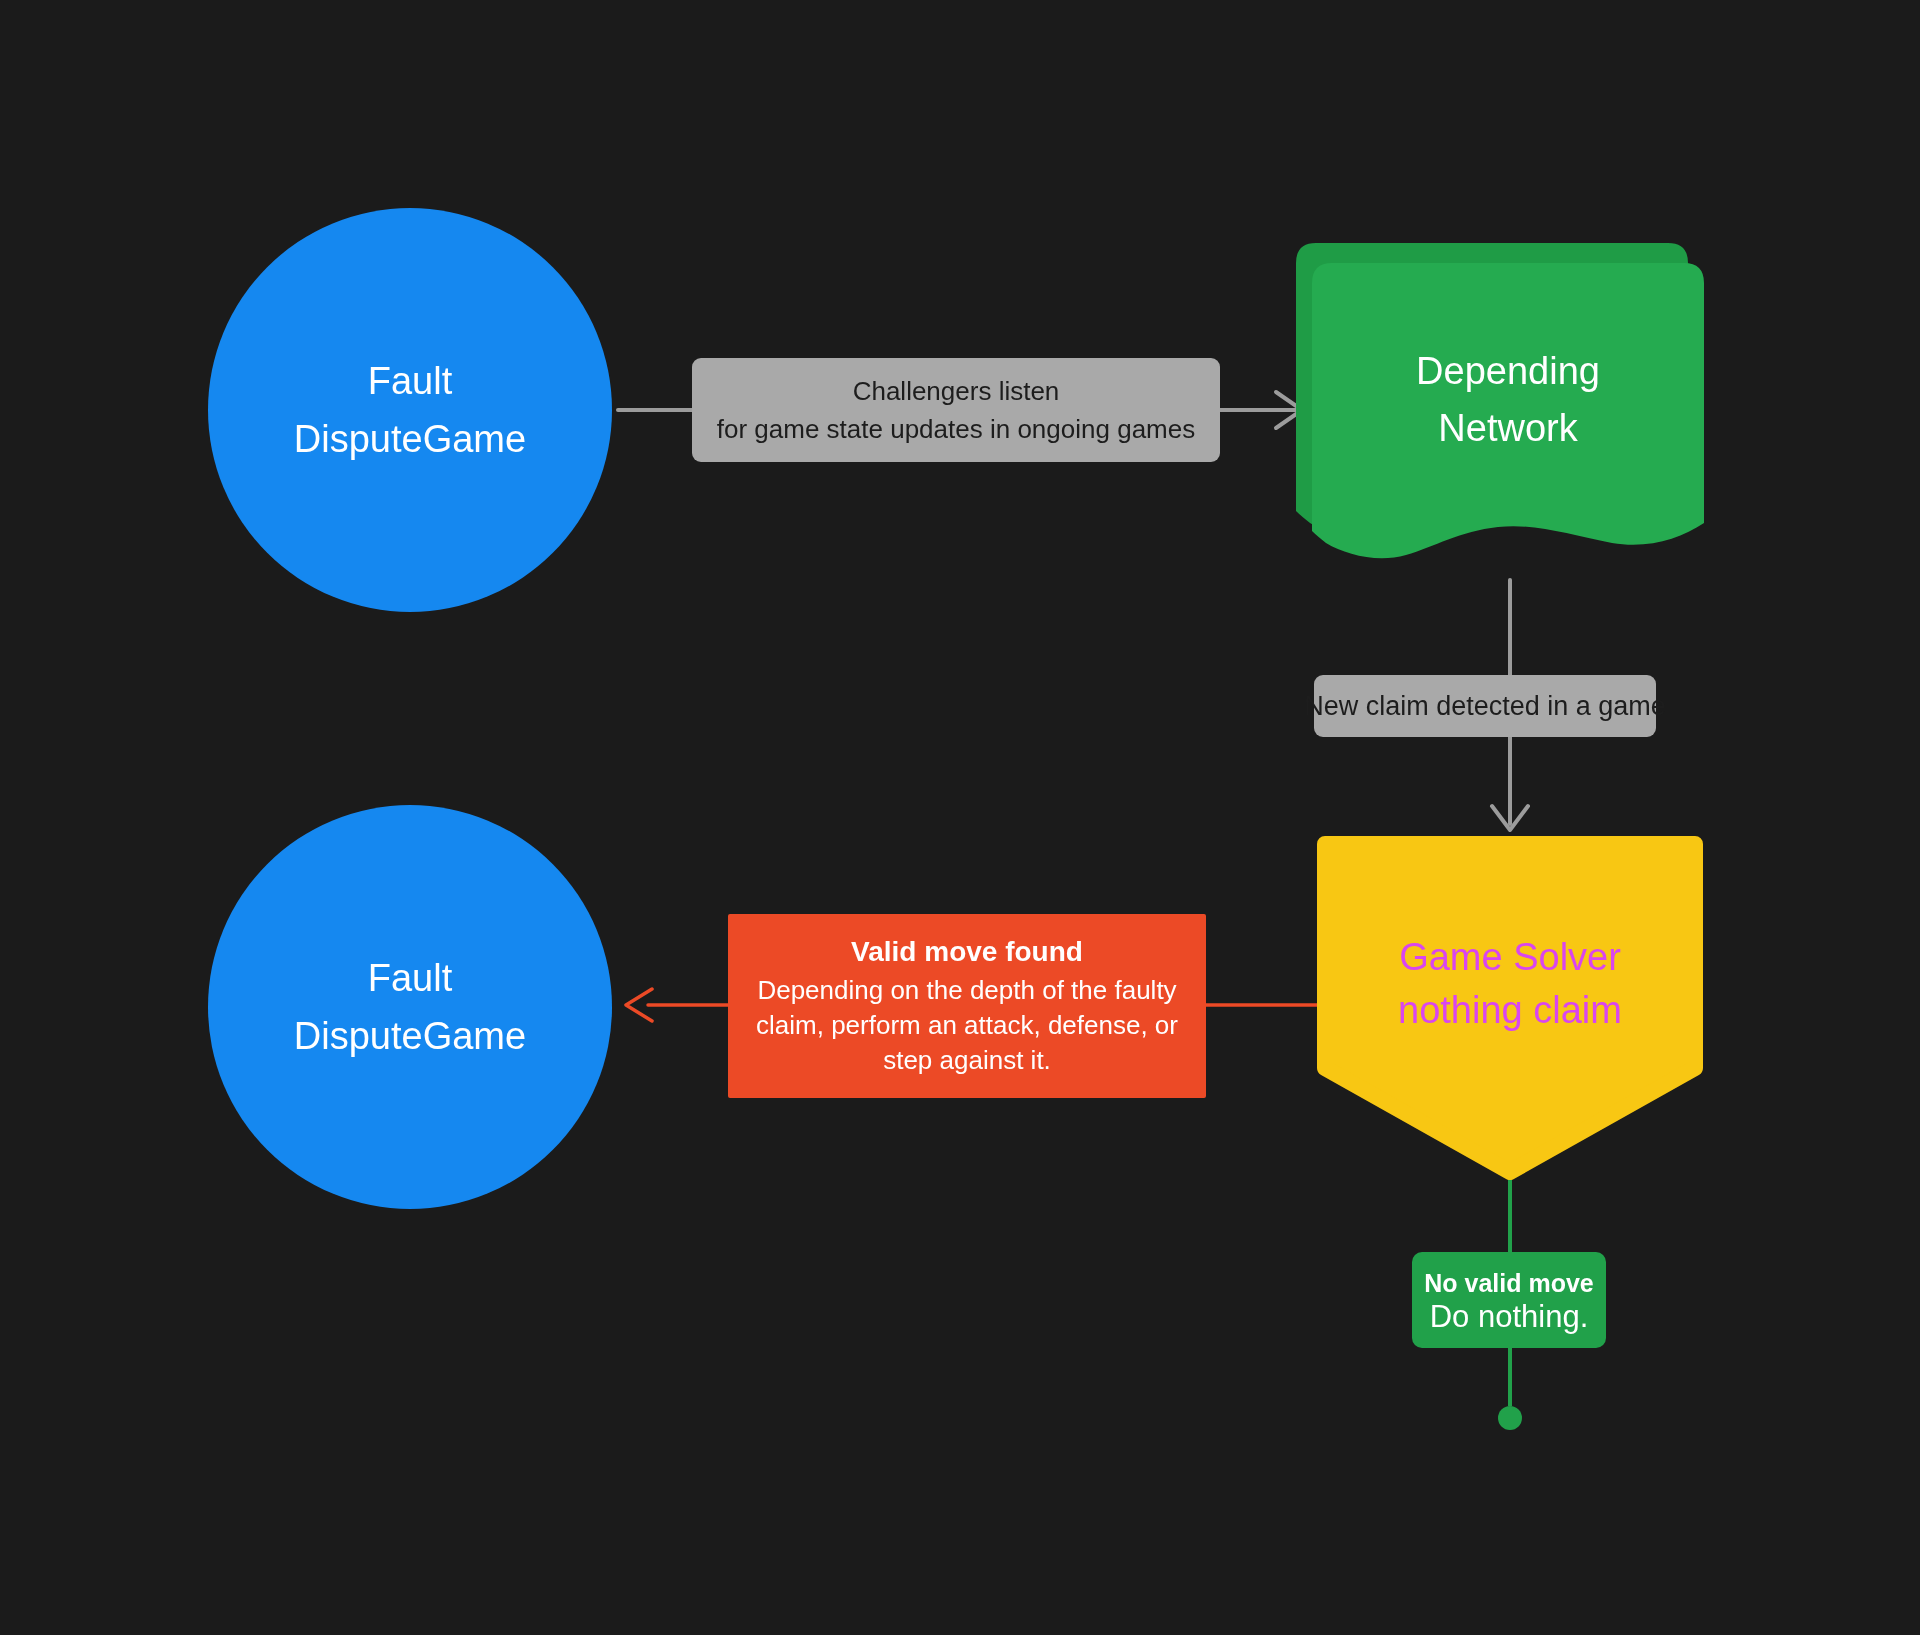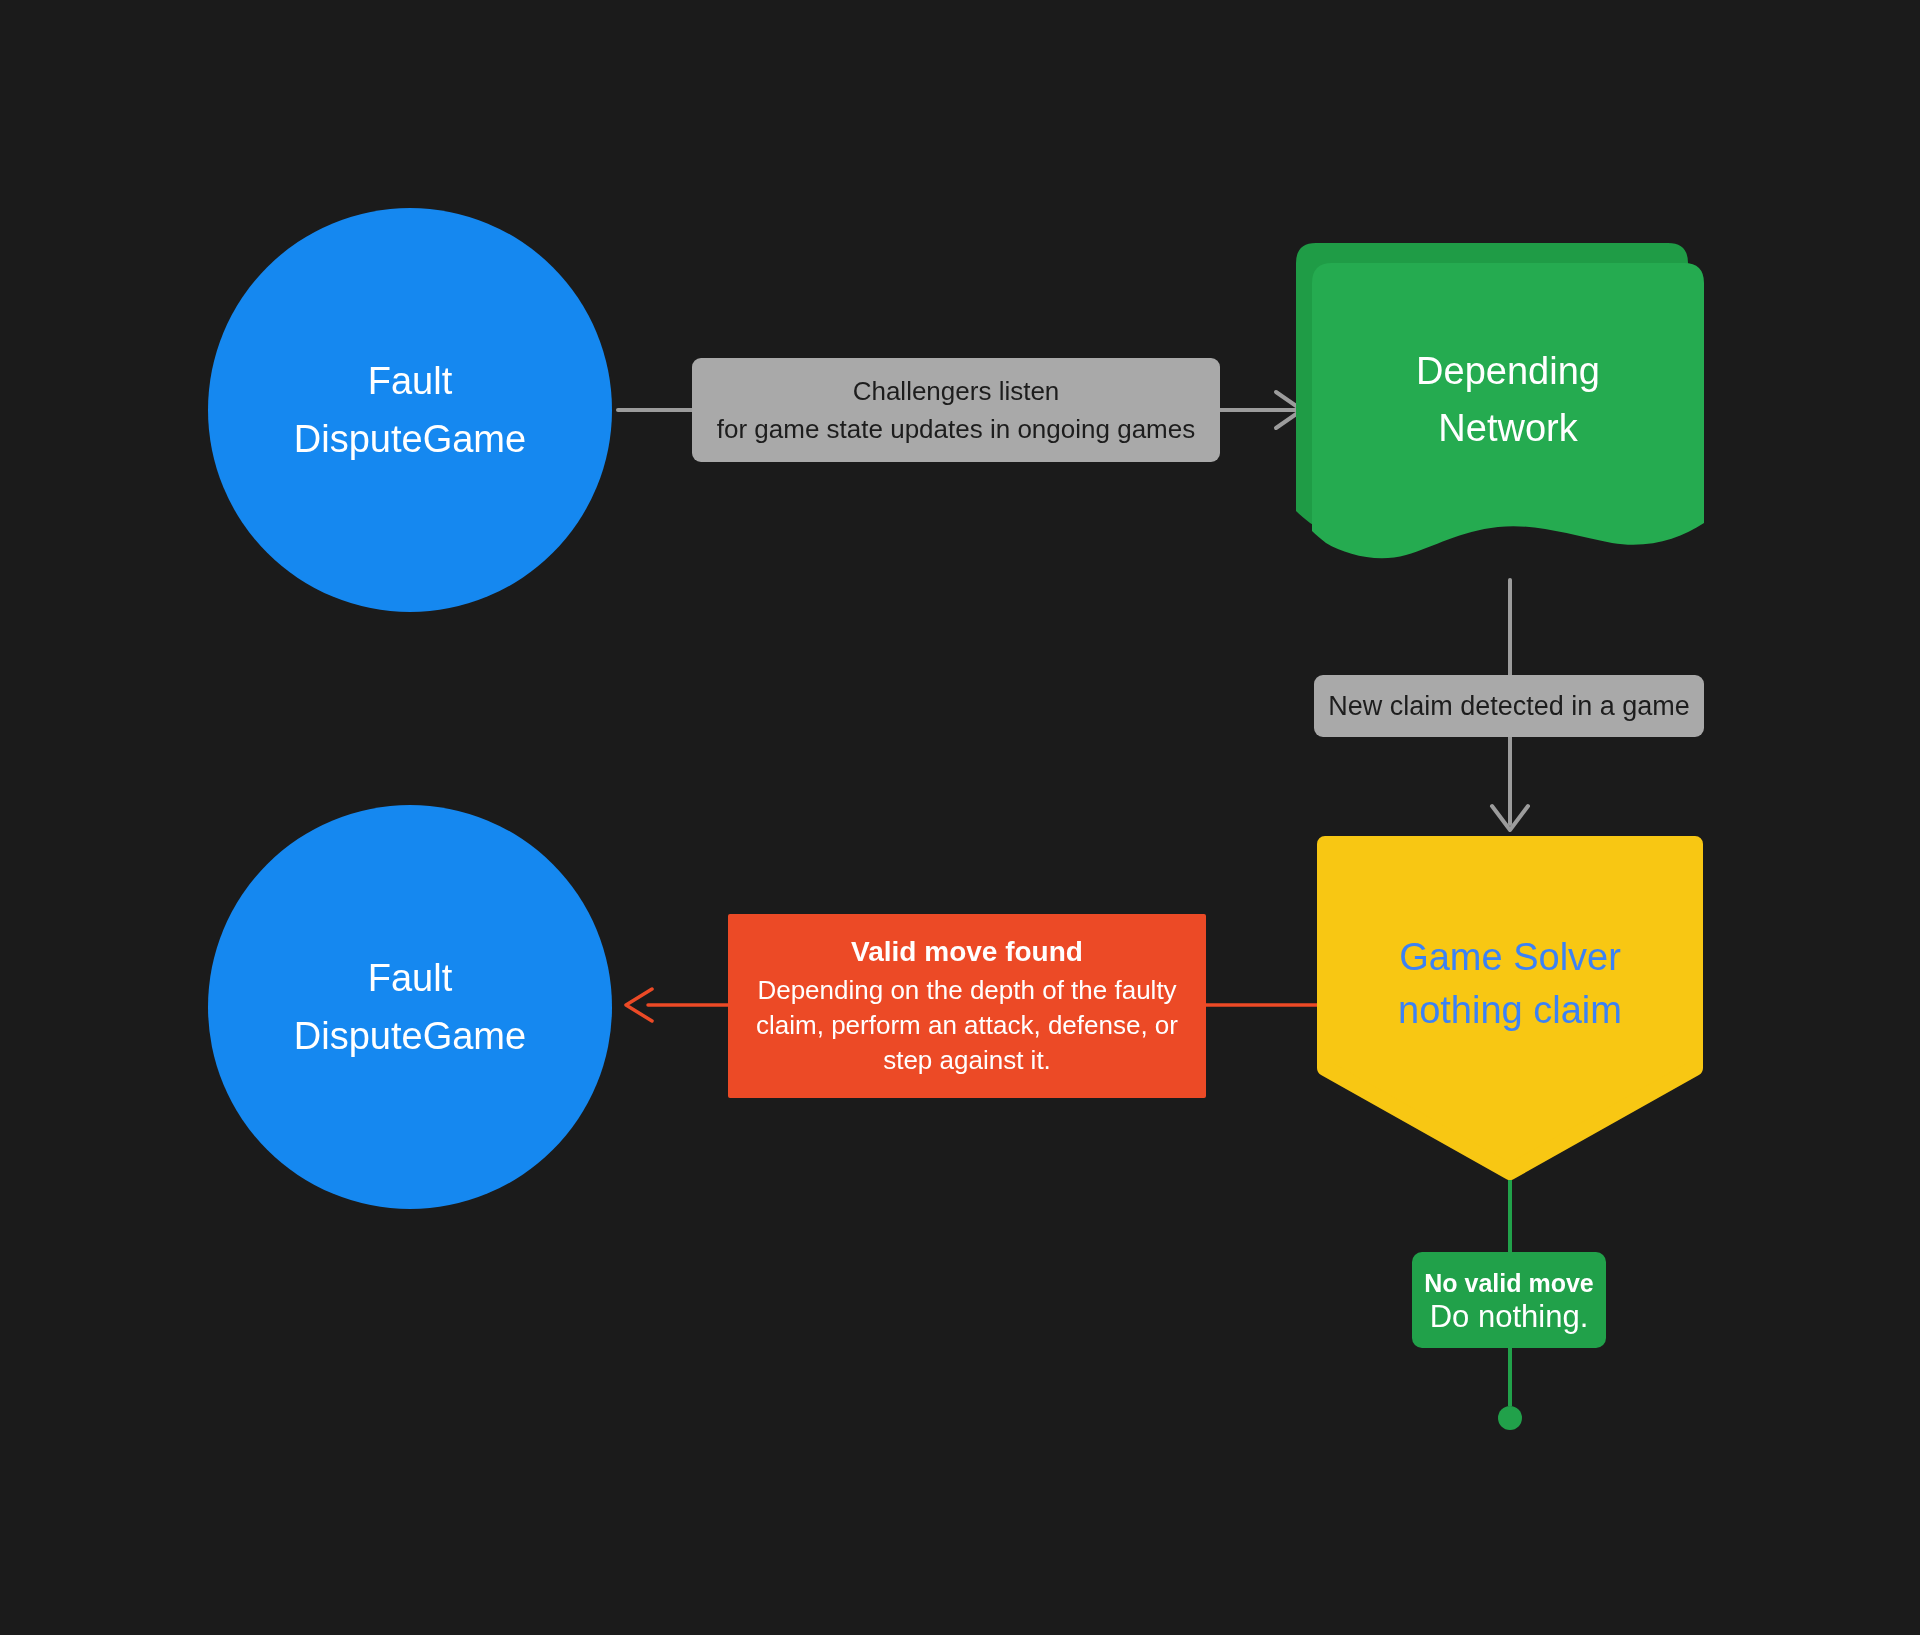--- a/index.html
+++ b/index.html
@@ -48,21 +48,21 @@
     align-items: center;
     justify-content: center;
     text-align: center;
     font-size: 26px;
     line-height: 38px;
     white-space: nowrap;
     z-index: 3;
     box-sizing: border-box;
   }
   #label-listen    { left: 692px;  top: 358px; width: 528px; height: 104px; }
-  #label-new-claim { left: 1314px; top: 675px; width: 390px; height: 62px;  font-size: 27px; }
+  #label-new-claim { left: 1314px; top: 675px; width: 342px; height: 62px;  font-size: 27px; }
 
   
   #green-shape {
     position: absolute;
     left: 1296px; top: 243px;
     width: 420px; height: 345px;
     z-index: 2;
   }
   #green-shape svg { position: absolute; left: 0; top: 0; }
   #green-shape .shape-label {
@@ -81,21 +81,21 @@
     left: 1317px; top: 836px;
     width: 386px; height: 344px;
     z-index: 2;
   }
   #yellow-shape svg { position: absolute; left: 0; top: 0; }
   #yellow-shape .shape-label {
     position: absolute;
     left: 0; top: 95px;
     width: 386px;
     text-align: center;
-    color: #3b82f6;
+    color: #d946ef;
     font-size: 38px;
     line-height: 53px;
     font-weight: 500;
   }
 
   
   #red-box {
     position: absolute;
     left: 728px; top: 914px;
     width: 478px; height: 184px;

